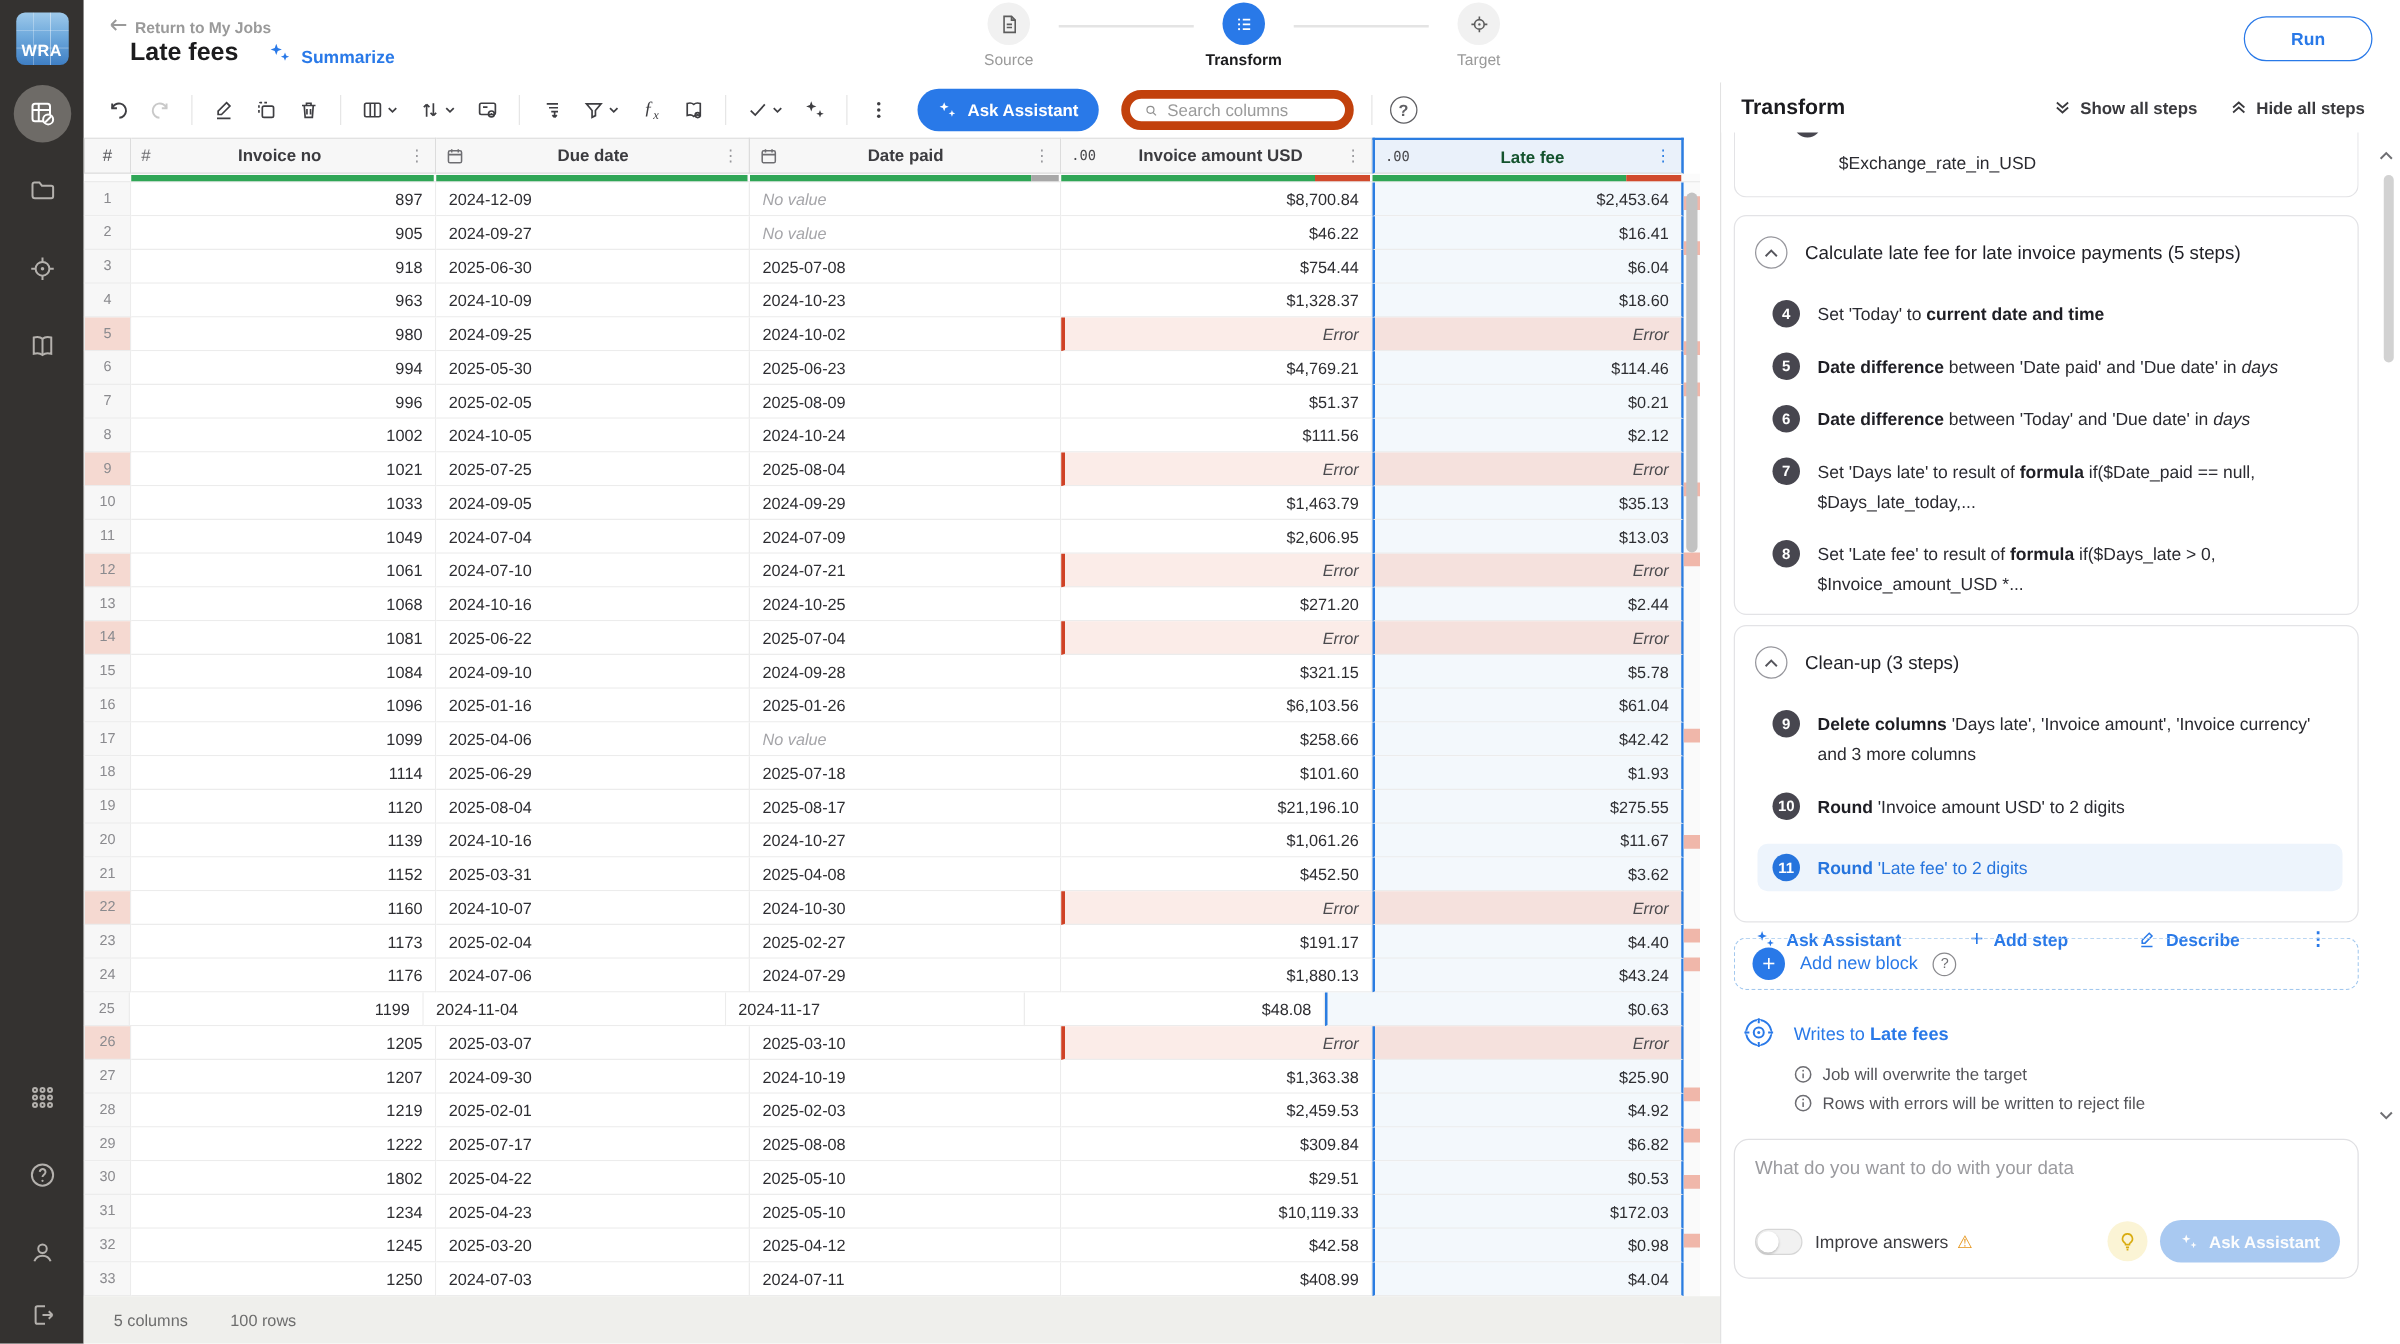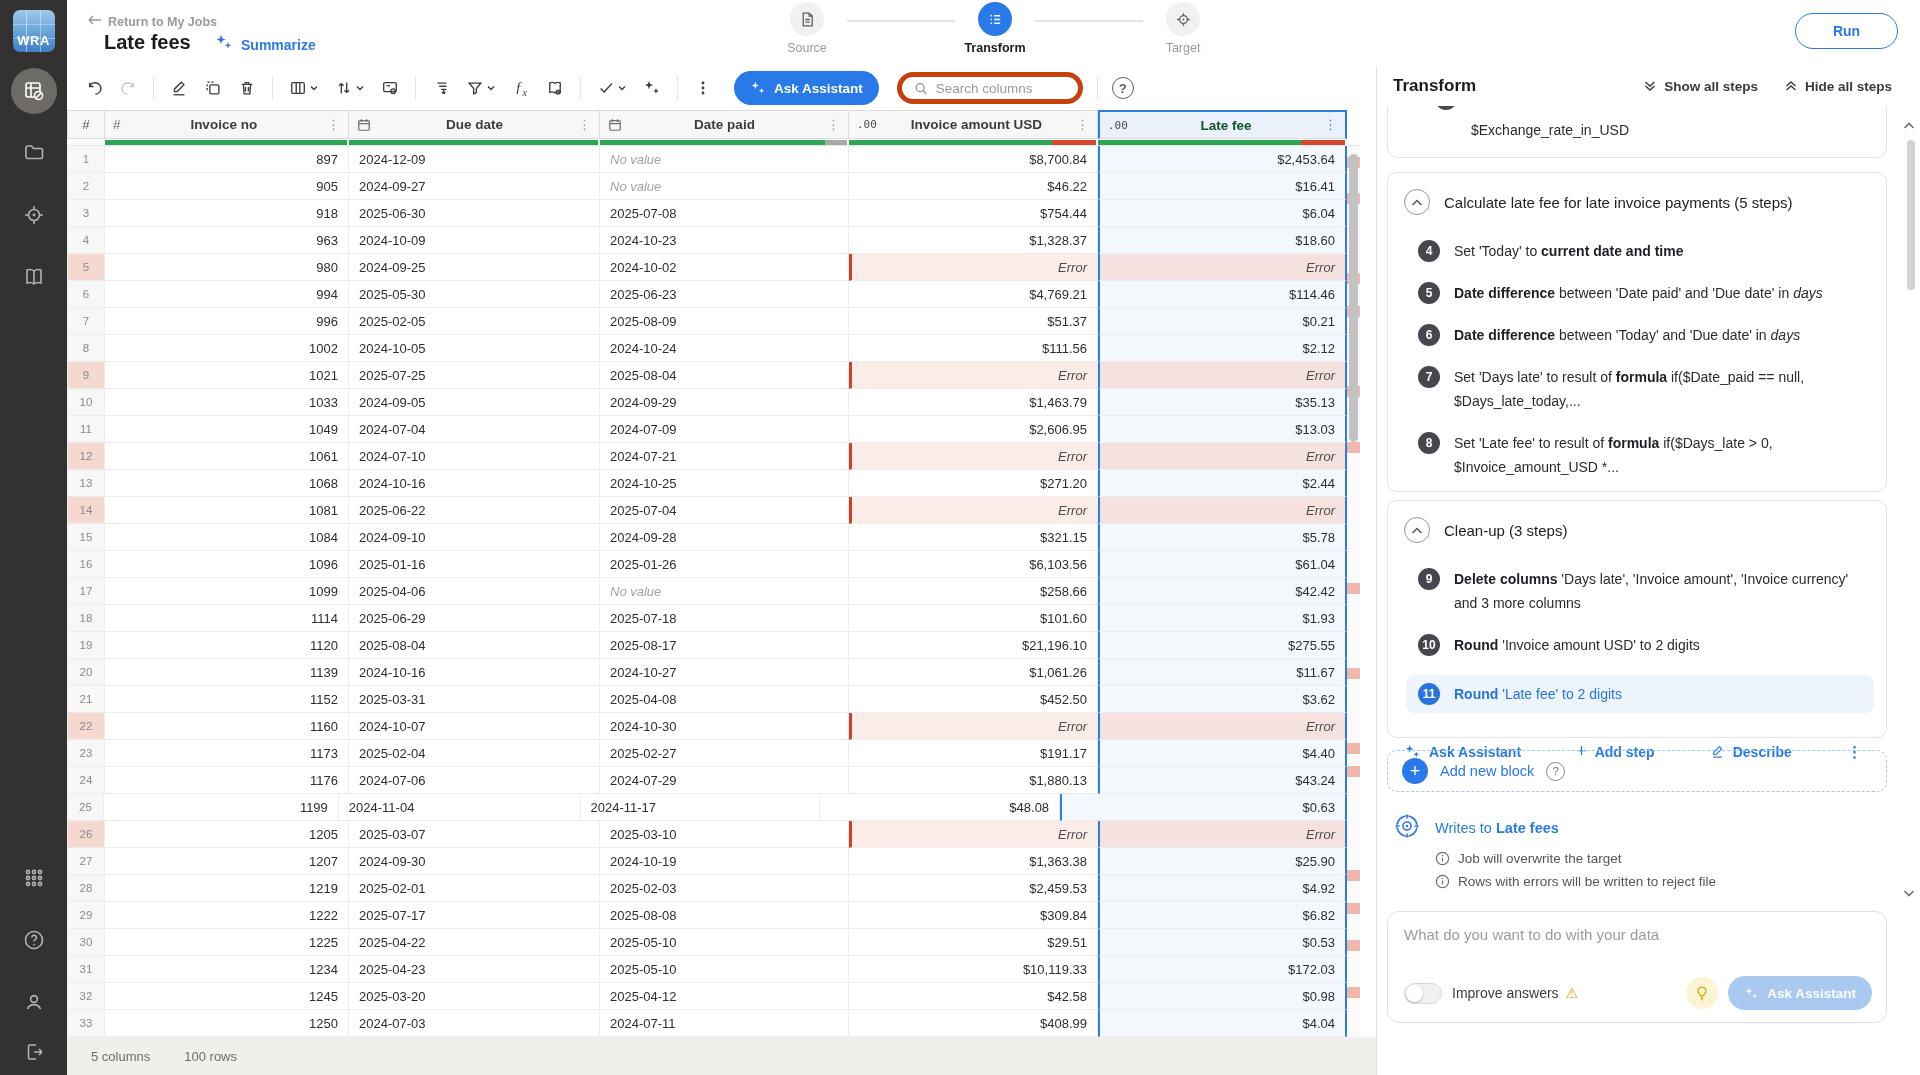--- a/index.html
+++ b/index.html
@@ -32,21 +32,21 @@
 
   
   .main { position:absolute; left:67px; top:66px; width:1309px; height:1009px; background:#fff; }
   .toolbar { position:absolute; left:0; top:0; width:100%; height:44px; display:flex; align-items:center; padding-left:10px; }
   .tbtn { width:34px; height:30px; display:flex; align-items:center; justify-content:center; color:#3e3e42; cursor:pointer; border-radius:5px; flex:0 0 auto; }
   .tbtn.disabled { color:#c9c9c9; }
   .tbtn .chev { margin-left:2px; }
   .tbtn.wide { width:46px; }
   .tdiv { width:1px; height:24px; background:#e6e6e6; margin:0 8px; flex:0 0 auto; }
   .ask-btn { margin-left:14px; height:34px; padding:0 16px; border-radius:17px; background:#2979e8; color:#fff; border:none; font-size:13.5px; font-weight:bold; display:flex; align-items:center; gap:8px; cursor:pointer; font-family:inherit; flex:0 0 auto; }
-  .search-box { margin-left:18px; width:186px; height:32px; border:5px solid #c2410c; border-radius:16px; display:flex; align-items:center; padding:0 12px; gap:8px; color:#8e8e8e; flex:0 0 auto; }
+  .search-box { margin-left:18px; width:186px; height:32px; border:7px solid #c2410c; border-radius:16px; display:flex; align-items:center; padding:0 12px; gap:8px; color:#8e8e8e; flex:0 0 auto; }
   .search-box input { border:none; outline:none; width:130px; font-size:13.5px; font-family:inherit; color:#333; background:transparent; }
   .search-box input::placeholder { color:#9a9a9a; }
   .help-circle { width:22px; height:22px; border-radius:50%; border:1.5px solid #5f5f63; color:#5f5f63; font-size:13px; font-weight:bold; display:flex; align-items:center; justify-content:center; cursor:pointer; flex:0 0 auto; }
 
   
   .grid { position:absolute; left:0; top:44px; width:1293px; height:991px; overflow:hidden; }
   .gh-row { display:flex; height:29px; }
   .gh-cell { border:1px solid #dcdcdc; border-left:none; background:#f7f7f7; display:flex; align-items:center; padding:0 8px; font-size:13.5px; color:#3c3c40; position:relative; cursor:pointer; }
   .gh-cell:first-child { border-left:1px solid #dcdcdc; justify-content:center; color:#5a5a5e; }
   .gh-cell .glabel { flex:1; text-align:center; font-weight:600; }
@@ -668,21 +668,21 @@
           <div class="drow">
             <div class="dcell num" style="width:38px">29</div>
             <div class="dcell right" style="width:244px">1222</div>
             <div class="dcell" style="width:251px">2025-07-17</div>
             <div class="dcell" style="width:249px">2025-08-08</div>
             <div class="dcell right" style="width:249px">$309.84</div>
             <div class="dcell right fee" style="width:249px">$6.82</div>
           </div>
           <div class="drow">
             <div class="dcell num" style="width:38px">30</div>
-            <div class="dcell right" style="width:244px">1225</div>
+            <div class="dcell right" style="width:244px">1802</div>
             <div class="dcell" style="width:251px">2025-04-22</div>
             <div class="dcell" style="width:249px">2025-05-10</div>
             <div class="dcell right" style="width:249px">$29.51</div>
             <div class="dcell right fee" style="width:249px">$0.53</div>
           </div>
           <div class="drow">
             <div class="dcell num" style="width:38px">31</div>
             <div class="dcell right" style="width:244px">1234</div>
             <div class="dcell" style="width:251px">2025-04-23</div>
             <div class="dcell" style="width:249px">2025-05-10</div>

